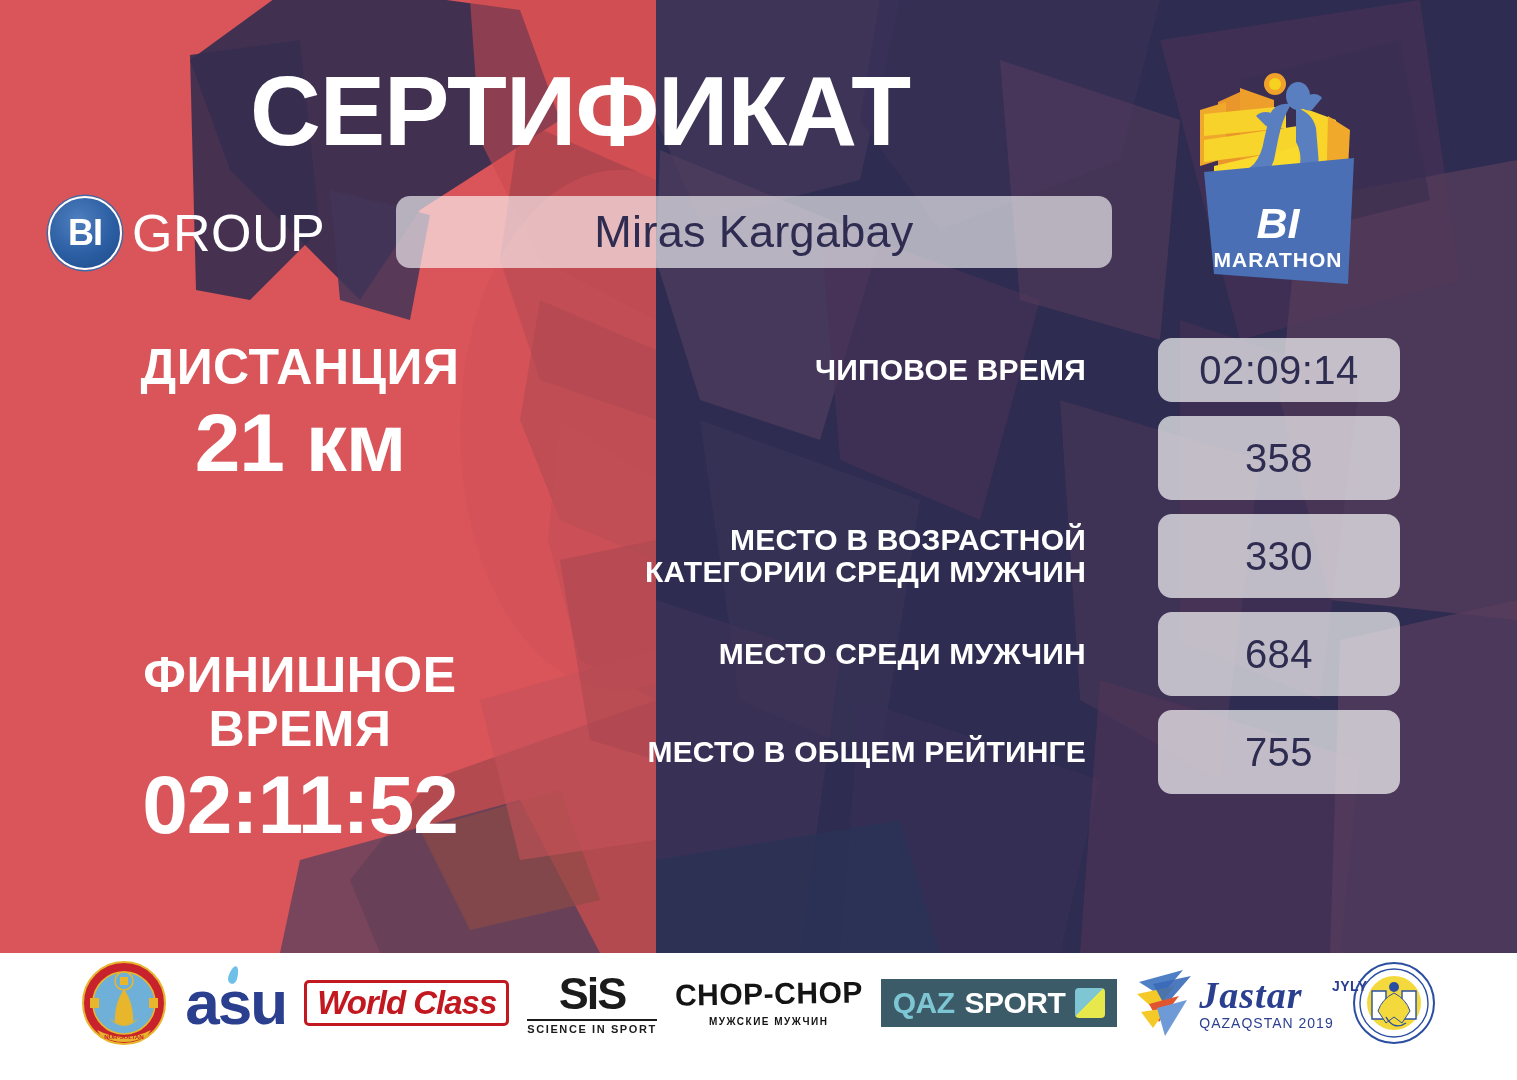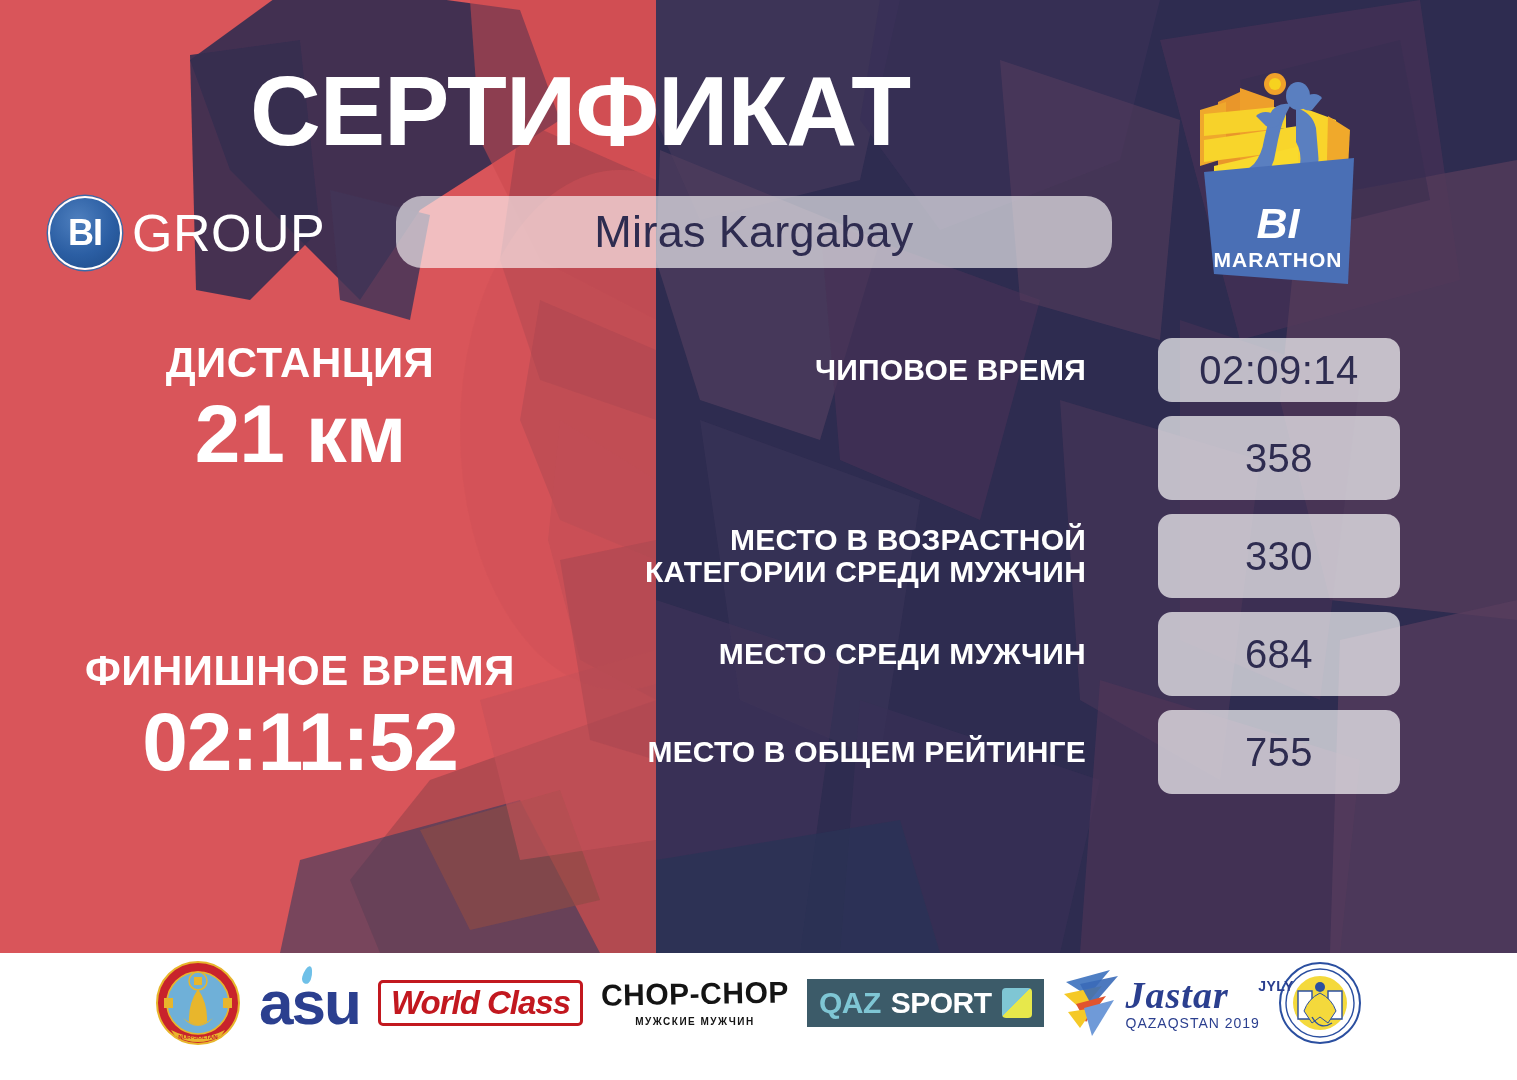--- a/index.html
+++ b/index.html
@@ -66,21 +66,21 @@
   .bi-word {
     color: #ffffff; font-size: 52px; font-weight: 500;
     letter-spacing: 0.5px; line-height: 1;
   }
 
   
   .name-pill {
     position: absolute; left: 396px; top: 196px;
     width: 716px; height: 72px;
     background: rgba(255,255,255,0.62);
-    border-radius: 26px;
+    border-radius: 14px;
     display: flex; align-items: center; justify-content: center;
   }
   .name-pill span {
     color: #2e2c50; font-size: 45px; font-weight: normal;
     letter-spacing: 0.3px;
   }
 
   
   .marathon-logo {
     position: absolute; left: 1178px; top: 62px;
@@ -88,21 +88,21 @@
   }
 
   
   .left-col {
     position: absolute; left: 60px; top: 340px;
     width: 480px;
     text-align: center;
     color: #ffffff;
   }
   .lc-label {
-    font-size: 42px; font-weight: bold; letter-spacing: 0.5px;
+    font-size: 50px; font-weight: bold; letter-spacing: 0.5px;
     line-height: 1.08;
   }
   .lc-value {
     font-size: 82px; font-weight: bold; letter-spacing: -1px;
     line-height: 1.14; margin-top: 2px;
   }
   .left-col-2 {
     position: absolute; left: 60px; top: 648px;
     width: 480px;
     text-align: center;
@@ -395,20 +395,26 @@
         <div class="asu-text">asu</div>
       </div>
     </div>
 
     <div class="sponsor">
       <div class="wc-box">
         <div class="wc-text">World Class</div>
       </div>
     </div>
 
+    <div class="sponsor">
+      <div class="sis-wrap">
+        <div class="sis-main">SiS</div>
+        <div class="sis-sub">SCIENCE IN SPORT</div>
+      </div>
+    </div>
 
     <div class="sponsor">
       <div class="chop-wrap">
         <div class="chop-main">CHOP-CHOP</div>
         <div class="chop-sub">МУЖСКИЕ МУЖЧИН</div>
       </div>
     </div>
 
     <div class="sponsor">
       <div class="qaz-box">

